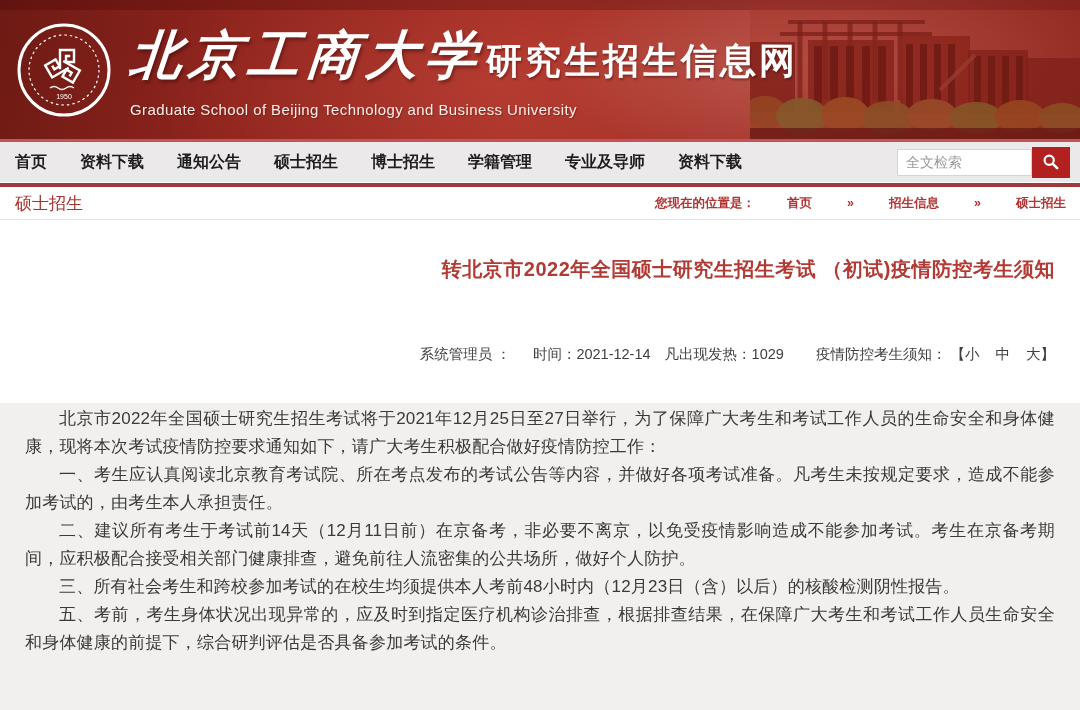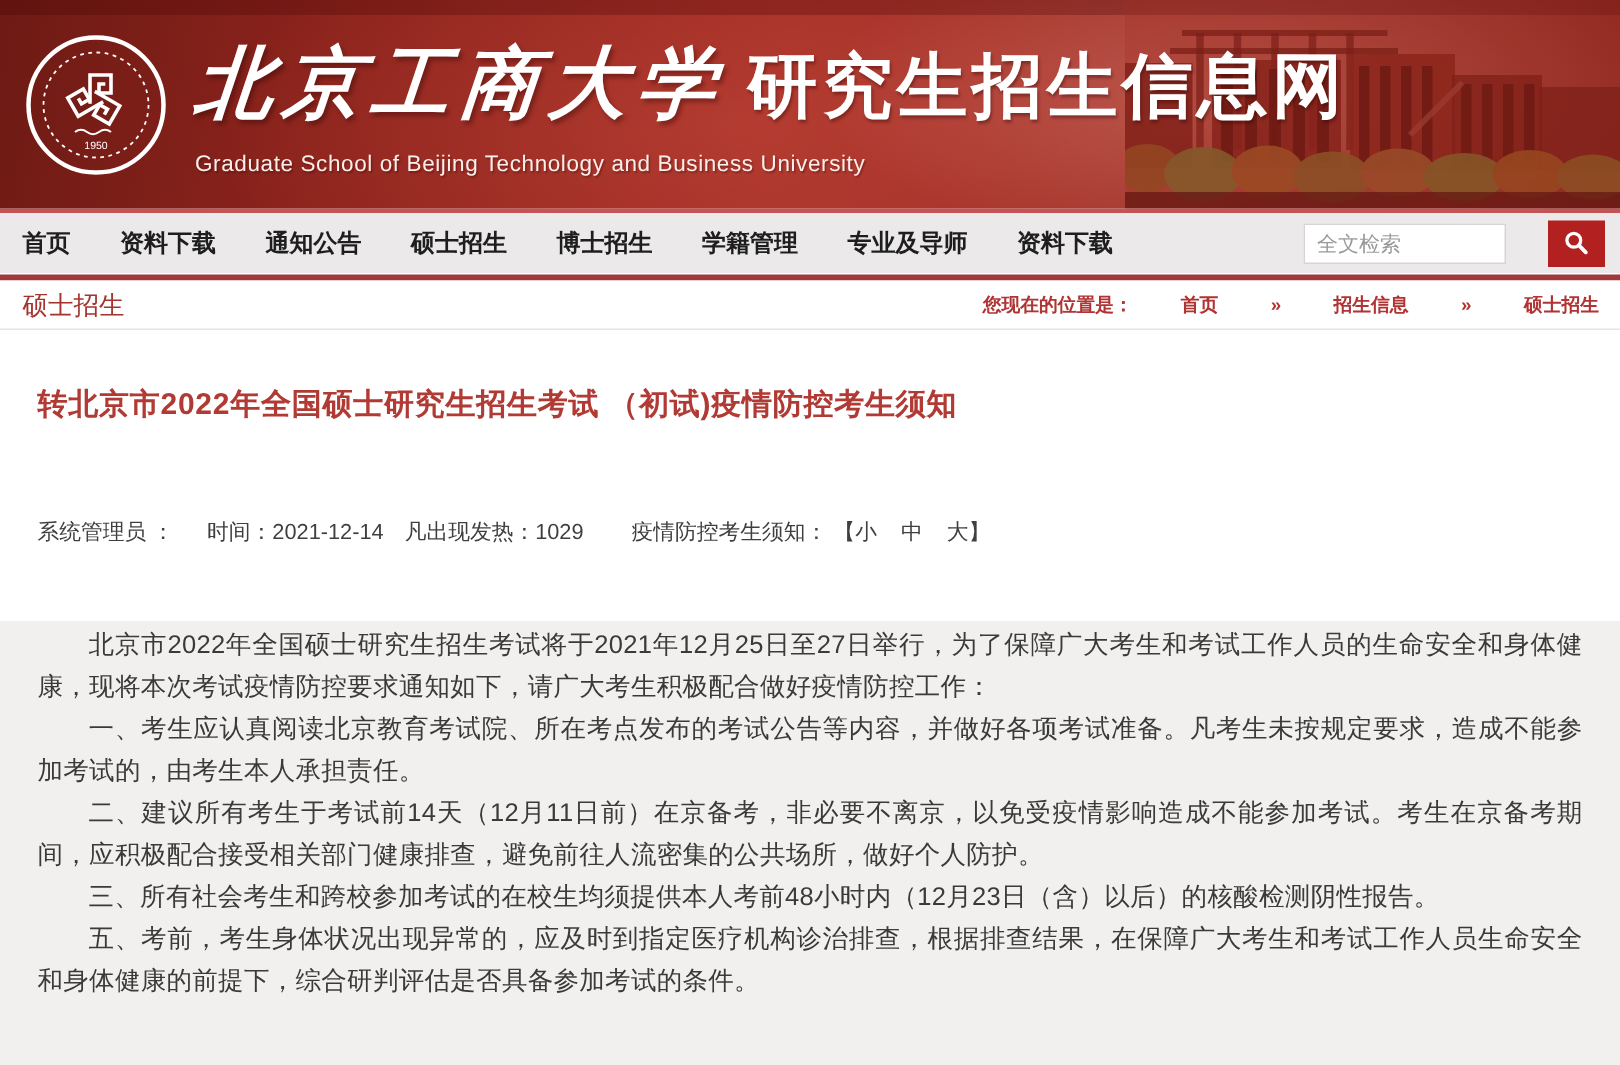--- a/index.html
+++ b/index.html
@@ -22,49 +22,49 @@
   .header-inner { position:relative; z-index:2; display:flex; align-items:center; height:100%; padding-left:14px; }
   .logo-wrap { width:100px; height:100px; flex:0 0 100px; }
   .titles { margin-left:16px; color:#fff; }
   .title-row { display:flex; align-items:baseline; }
   .title-cn {
     font-family:"DejaVu Serif","Liberation Serif",serif; font-style:italic; font-weight:bold;
     font-size:52px; letter-spacing:7px; transform:skewX(-5deg);
     text-shadow:2px 3px 3px rgba(40,0,0,0.35); white-space:nowrap;
   }
   .title-suffix {
-    font-size:47px; font-weight:800; letter-spacing:3px; margin-left:14px;
+    font-size:36px; font-weight:800; letter-spacing:3px; margin-left:2px;
     text-shadow:1px 2px 2px rgba(40,0,0,0.35); white-space:nowrap;
   }
   .title-en { font-size:15px; color:#fceeea; margin-top:10px; letter-spacing:0.4px; text-shadow:1px 1px 1px rgba(40,0,0,0.3); }
   .building-art { position:absolute; right:0; top:0; height:139px; width:330px; z-index:1; }
 
   
   .nav-top-line { height:3px; background:#c25456; }
   .main-nav { height:40px; background:#ebe9e9; display:flex; align-items:center; padding:0 10px 0 15px; }
   .nav-item { font-size:16px; font-weight:bold; color:#1e1e1e; margin-right:33px; white-space:nowrap; cursor:pointer; }
-  .nav-search { margin-left:auto; display:flex; align-items:center;gap:28px; }
+  .nav-search { margin-left:auto; display:flex; align-items:center; }
   .search-input {
     width:135px; height:27px; border:1px solid #d8d4d4; background:#fff; padding:0 8px;
     font-size:14px; color:#333; outline:none; font-family:inherit;
   }
   .search-input::placeholder { color:#9a9a9a; }
   .search-button { width:38px; height:31px; background:#b2201f; border:none; display:flex; align-items:center; justify-content:center; cursor:pointer; }
   .nav-bottom-white { height:1px; background:#ffffff; }
   .maroon-line { height:4px; background:#9e393c; }
 
   
   .breadcrumb-bar { height:33px; background:#fff; display:flex; align-items:center; padding:0 14px 0 15px; border-bottom:1px solid #e6e4e4; }
   .section-title { font-size:17px; color:#a5342e; }
   .breadcrumb { margin-left:auto; font-size:12.5px; font-weight:bold; color:#b03434; display:flex; align-items:center; white-space:nowrap;gap:32px; }
   .breadcrumb .crumb { cursor:pointer; }
   .breadcrumb .sep { margin:0 3px; }
 
   
-  .content-head { background:#fff; padding:36px 25px 50px; text-align:left; }
+  .content-head { background:#fff; padding:36px 25px 39px; text-align:right; }
   .article-title { font-size:20px; font-weight:bold; color:#b13a34; letter-spacing:0.5px; }
   .article-meta { margin-top:62px; font-size:14.5px; color:#3f3f3f; }
   .article-meta span { margin:0 0; }
   .meta-author { margin-right:18px !important; }
   .meta-views-label { margin-left:10px !important; }
   .meta-font-label { margin-left:28px !important; }
   .font-sel { cursor:pointer; }
   .font-sel.mid { margin:0 12px; }
 
   .article-body { flex:1 1 auto; background:#f1f0ee; padding:2px 25px 0; overflow:hidden; }

